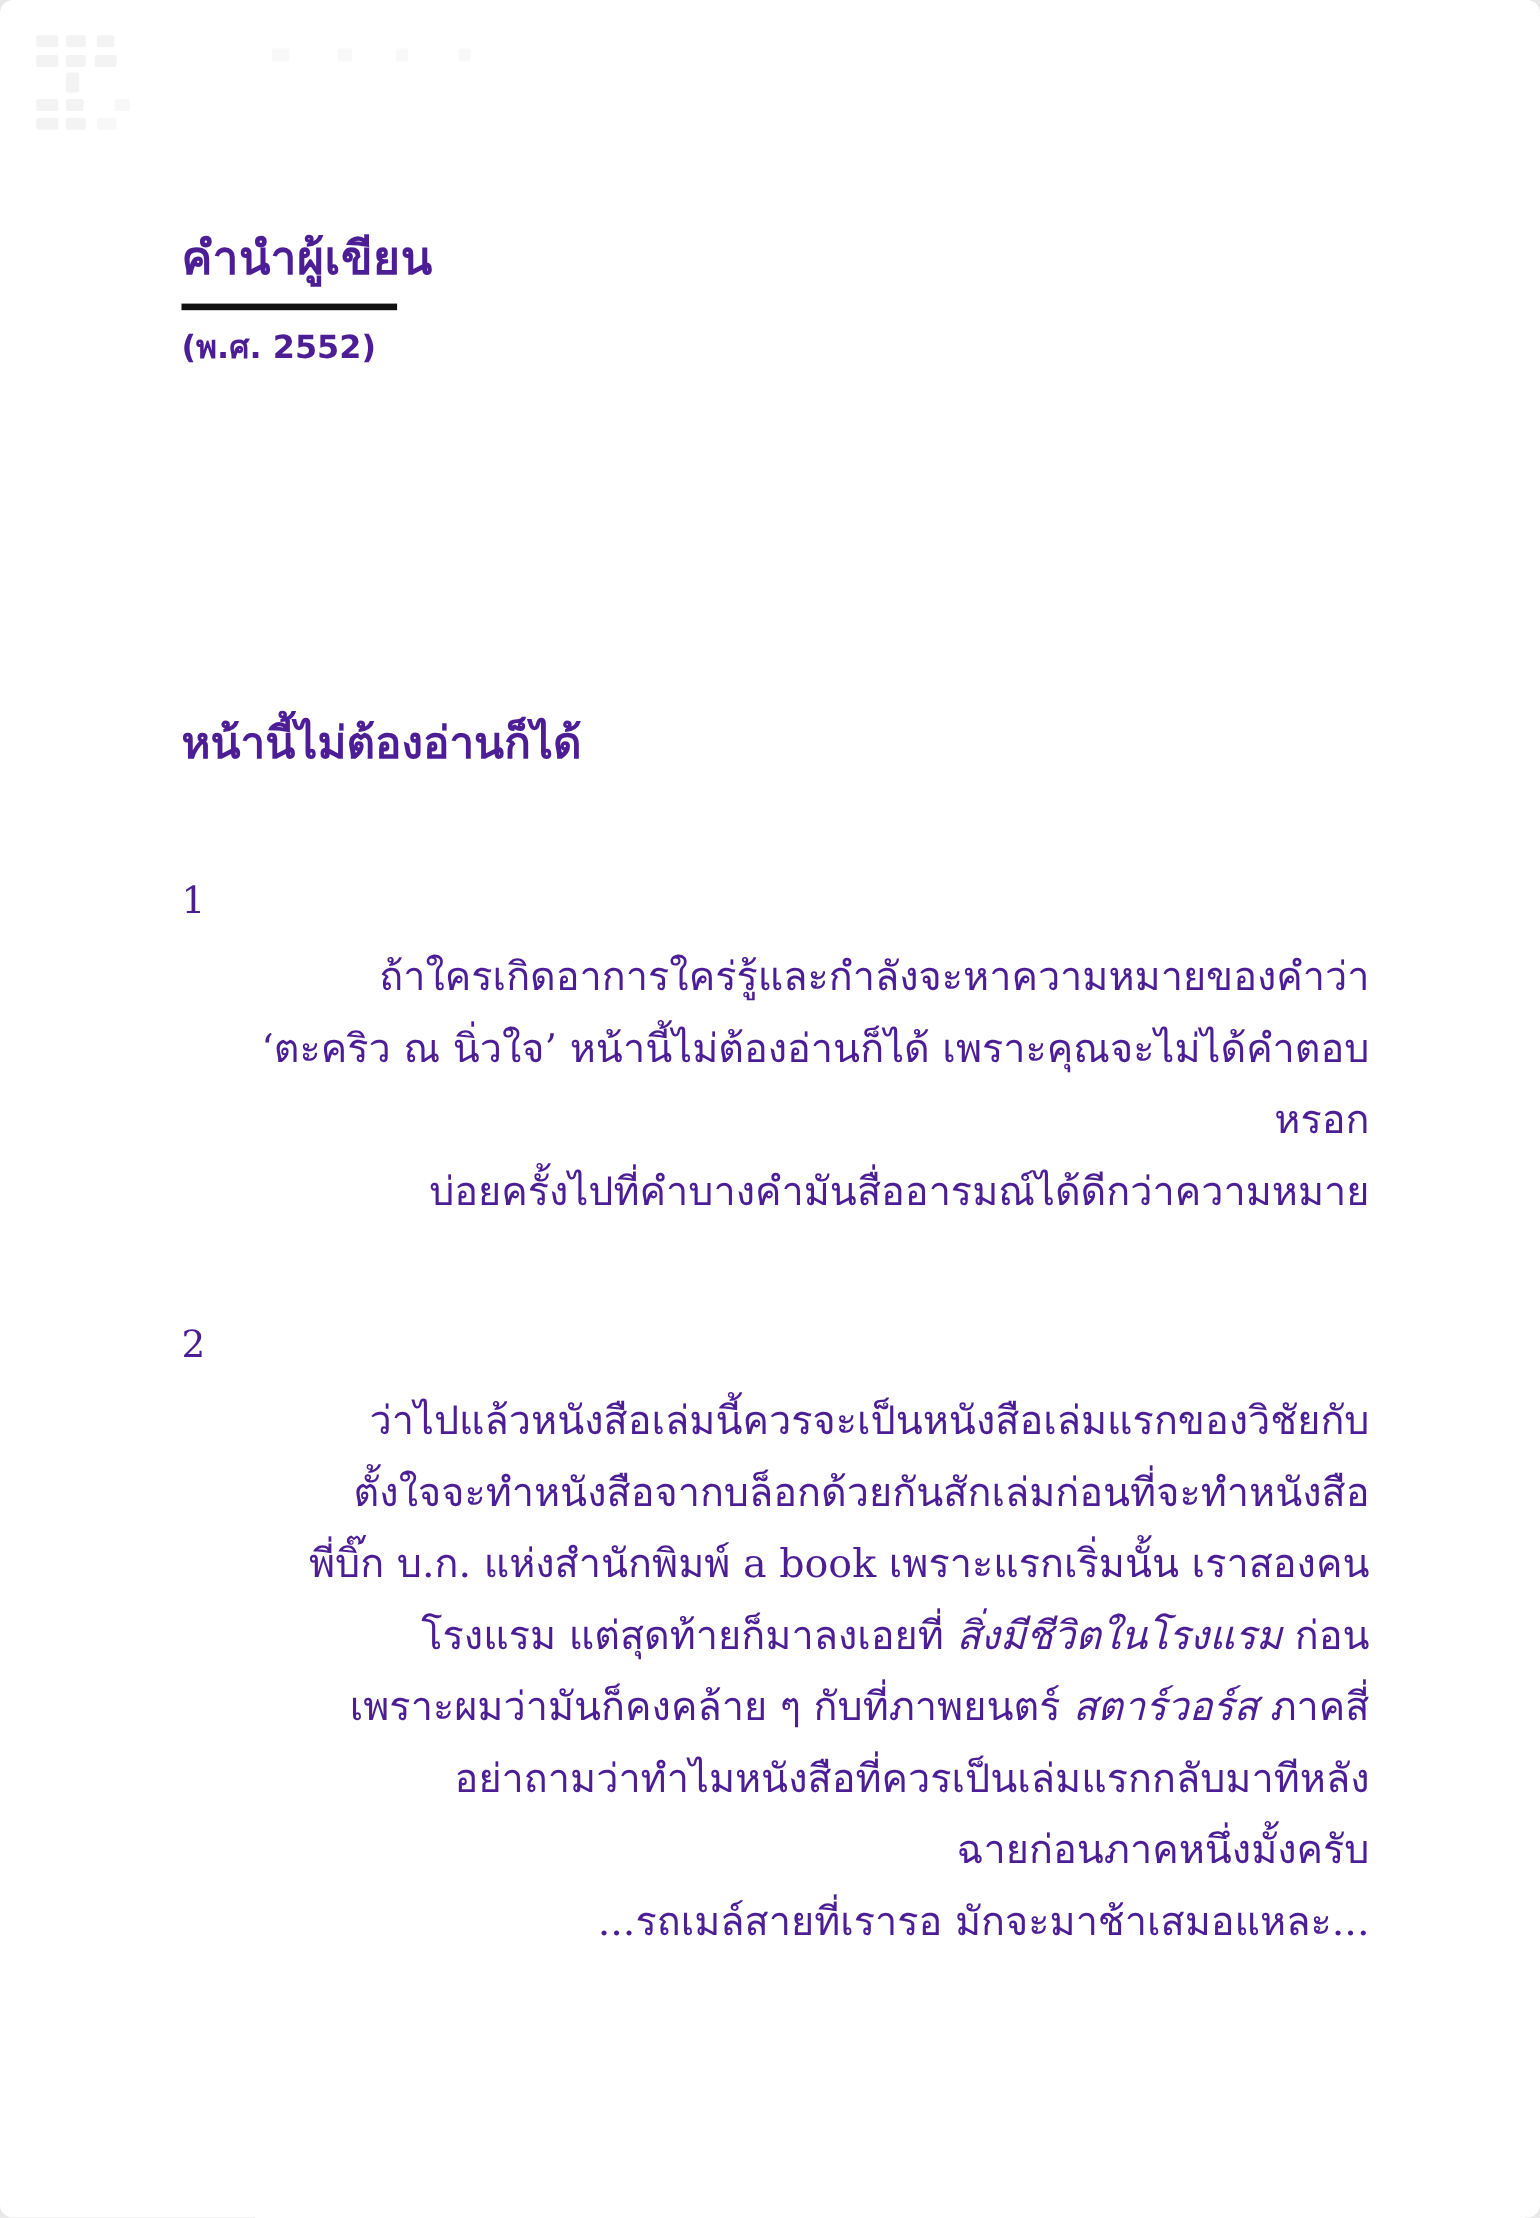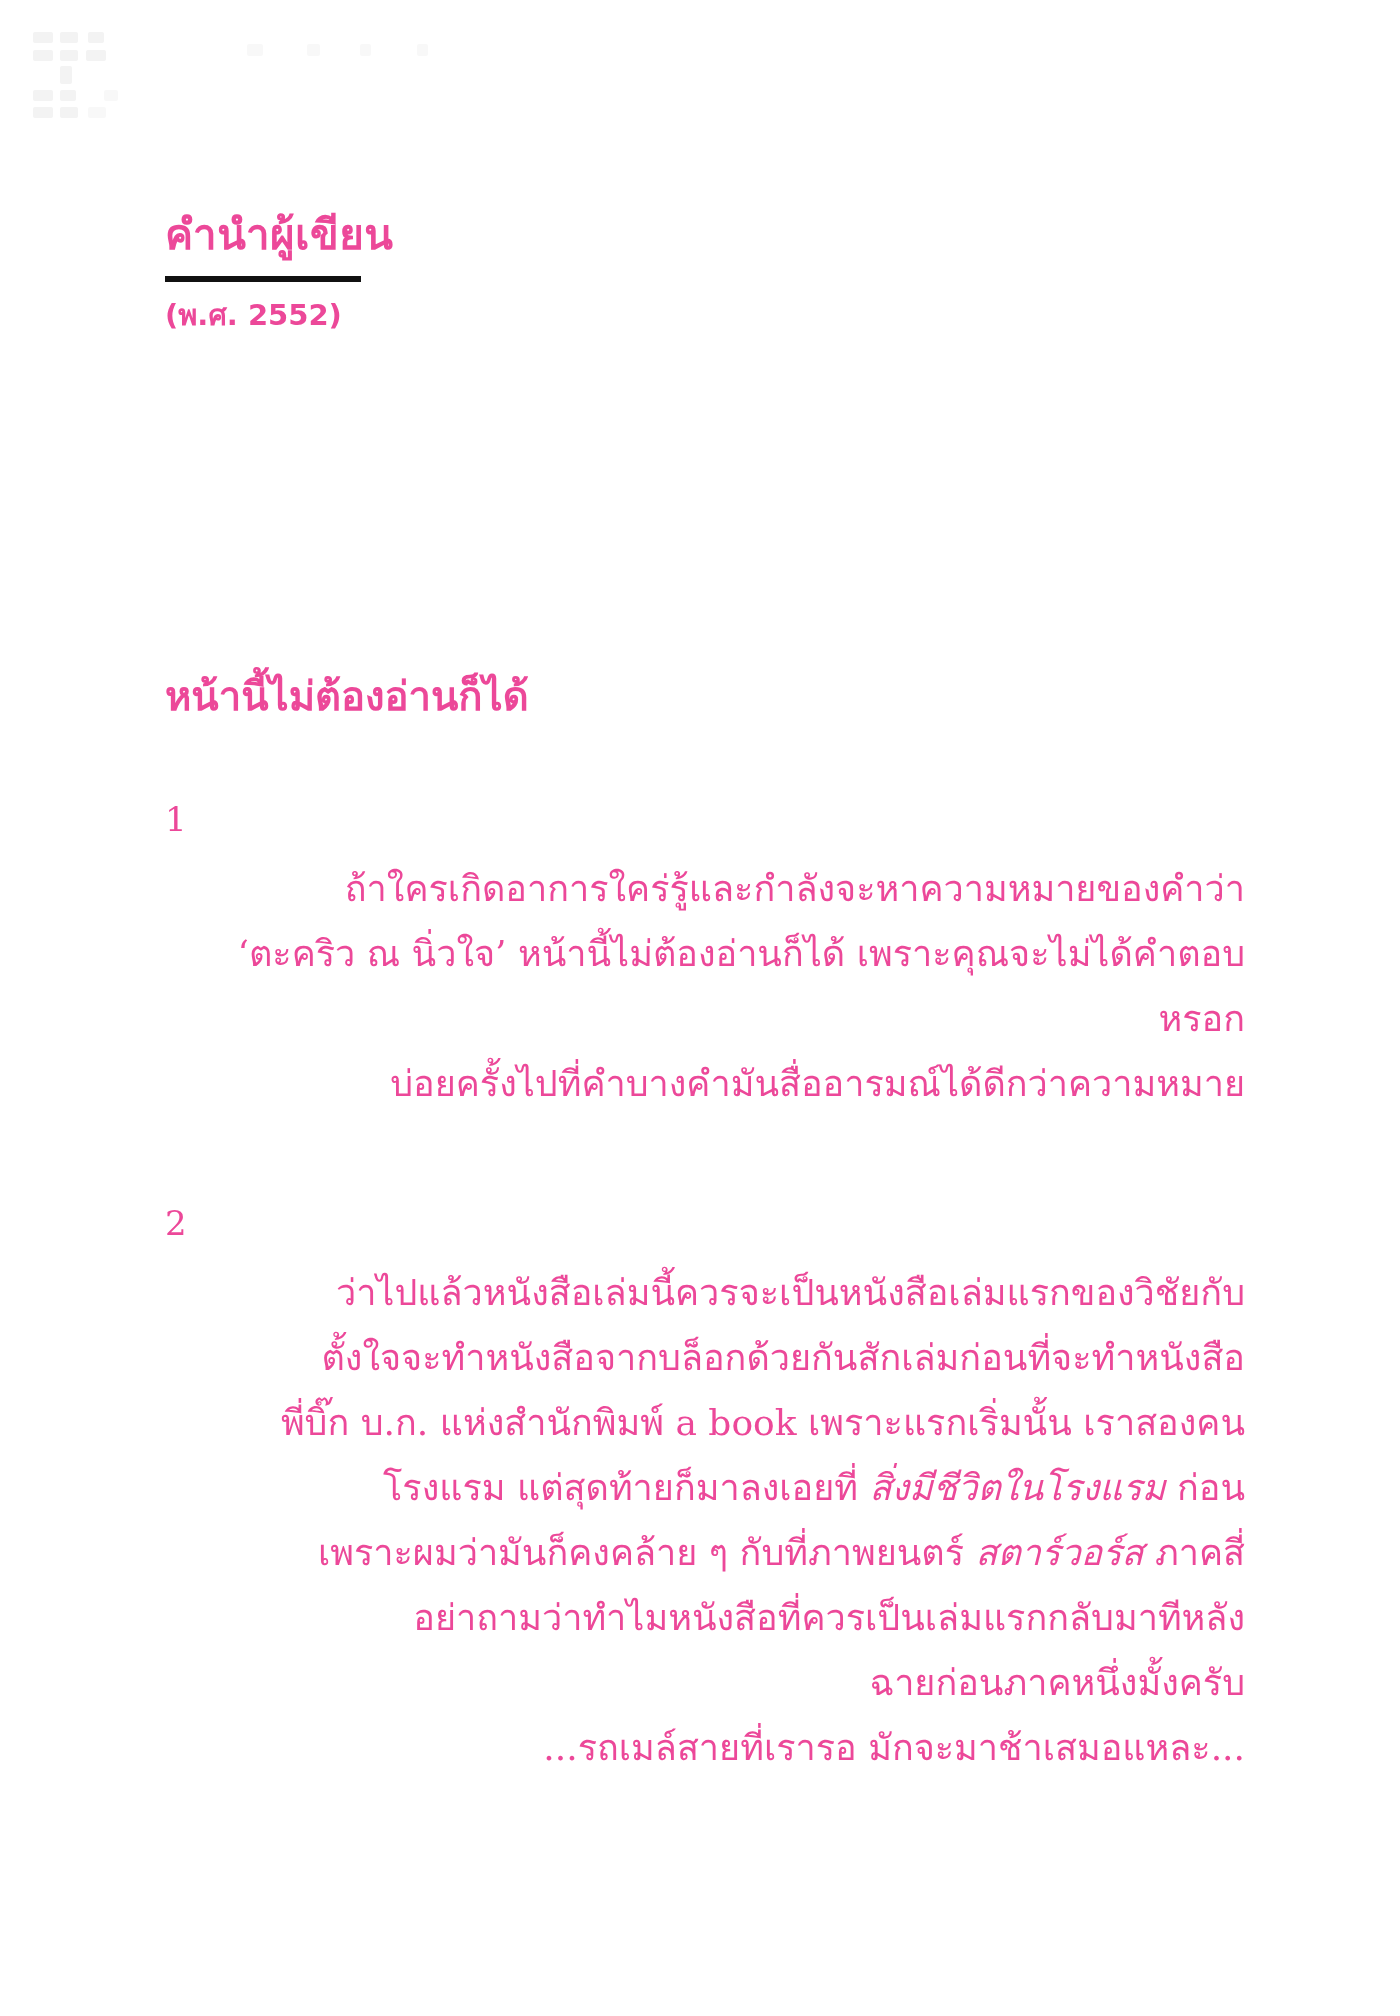--- a/index.html
+++ b/index.html
@@ -6,23 +6,24 @@
     margin: 0;
     padding: 0;
     background: #e8e8e8;
   }
   .page {
     position: relative;
     width: 1400px;
     height: 2016px;
     margin: 0 auto;
     background: #ffffff;
-    color: #ec4899;
+    color: #4c1d95;
     overflow: hidden;
     font-family: "DejaVu Serif", "Liberation Serif", serif;
+    border-radius: 12px;
   }
 
   
   .artifact { position: absolute; background: #f3f3f3; border-radius: 2px; }
   .artifact.lighter { background: #f8f8f8; }
 
   
   .header { position: absolute; left: 165px; top: 210px; }
   .page-title {
     font-family: "DejaVu Sans", "Liberation Sans", sans-serif;
@@ -50,21 +51,20 @@
   
   .section-heading {
     position: absolute;
     left: 165px;
     top: 648px;
     font-family: "DejaVu Sans", "Liberation Sans", sans-serif;
     font-weight: bold;
     font-size: 40px;
     line-height: 56px;
     white-space: nowrap;
-    margin-top: 20px;
   }
 
   
   .body-column {
     position: absolute;
     left: 165px;
     top: 796px;
     width: 1080px;
   }
   .section + .section { margin-top: 84px; }

